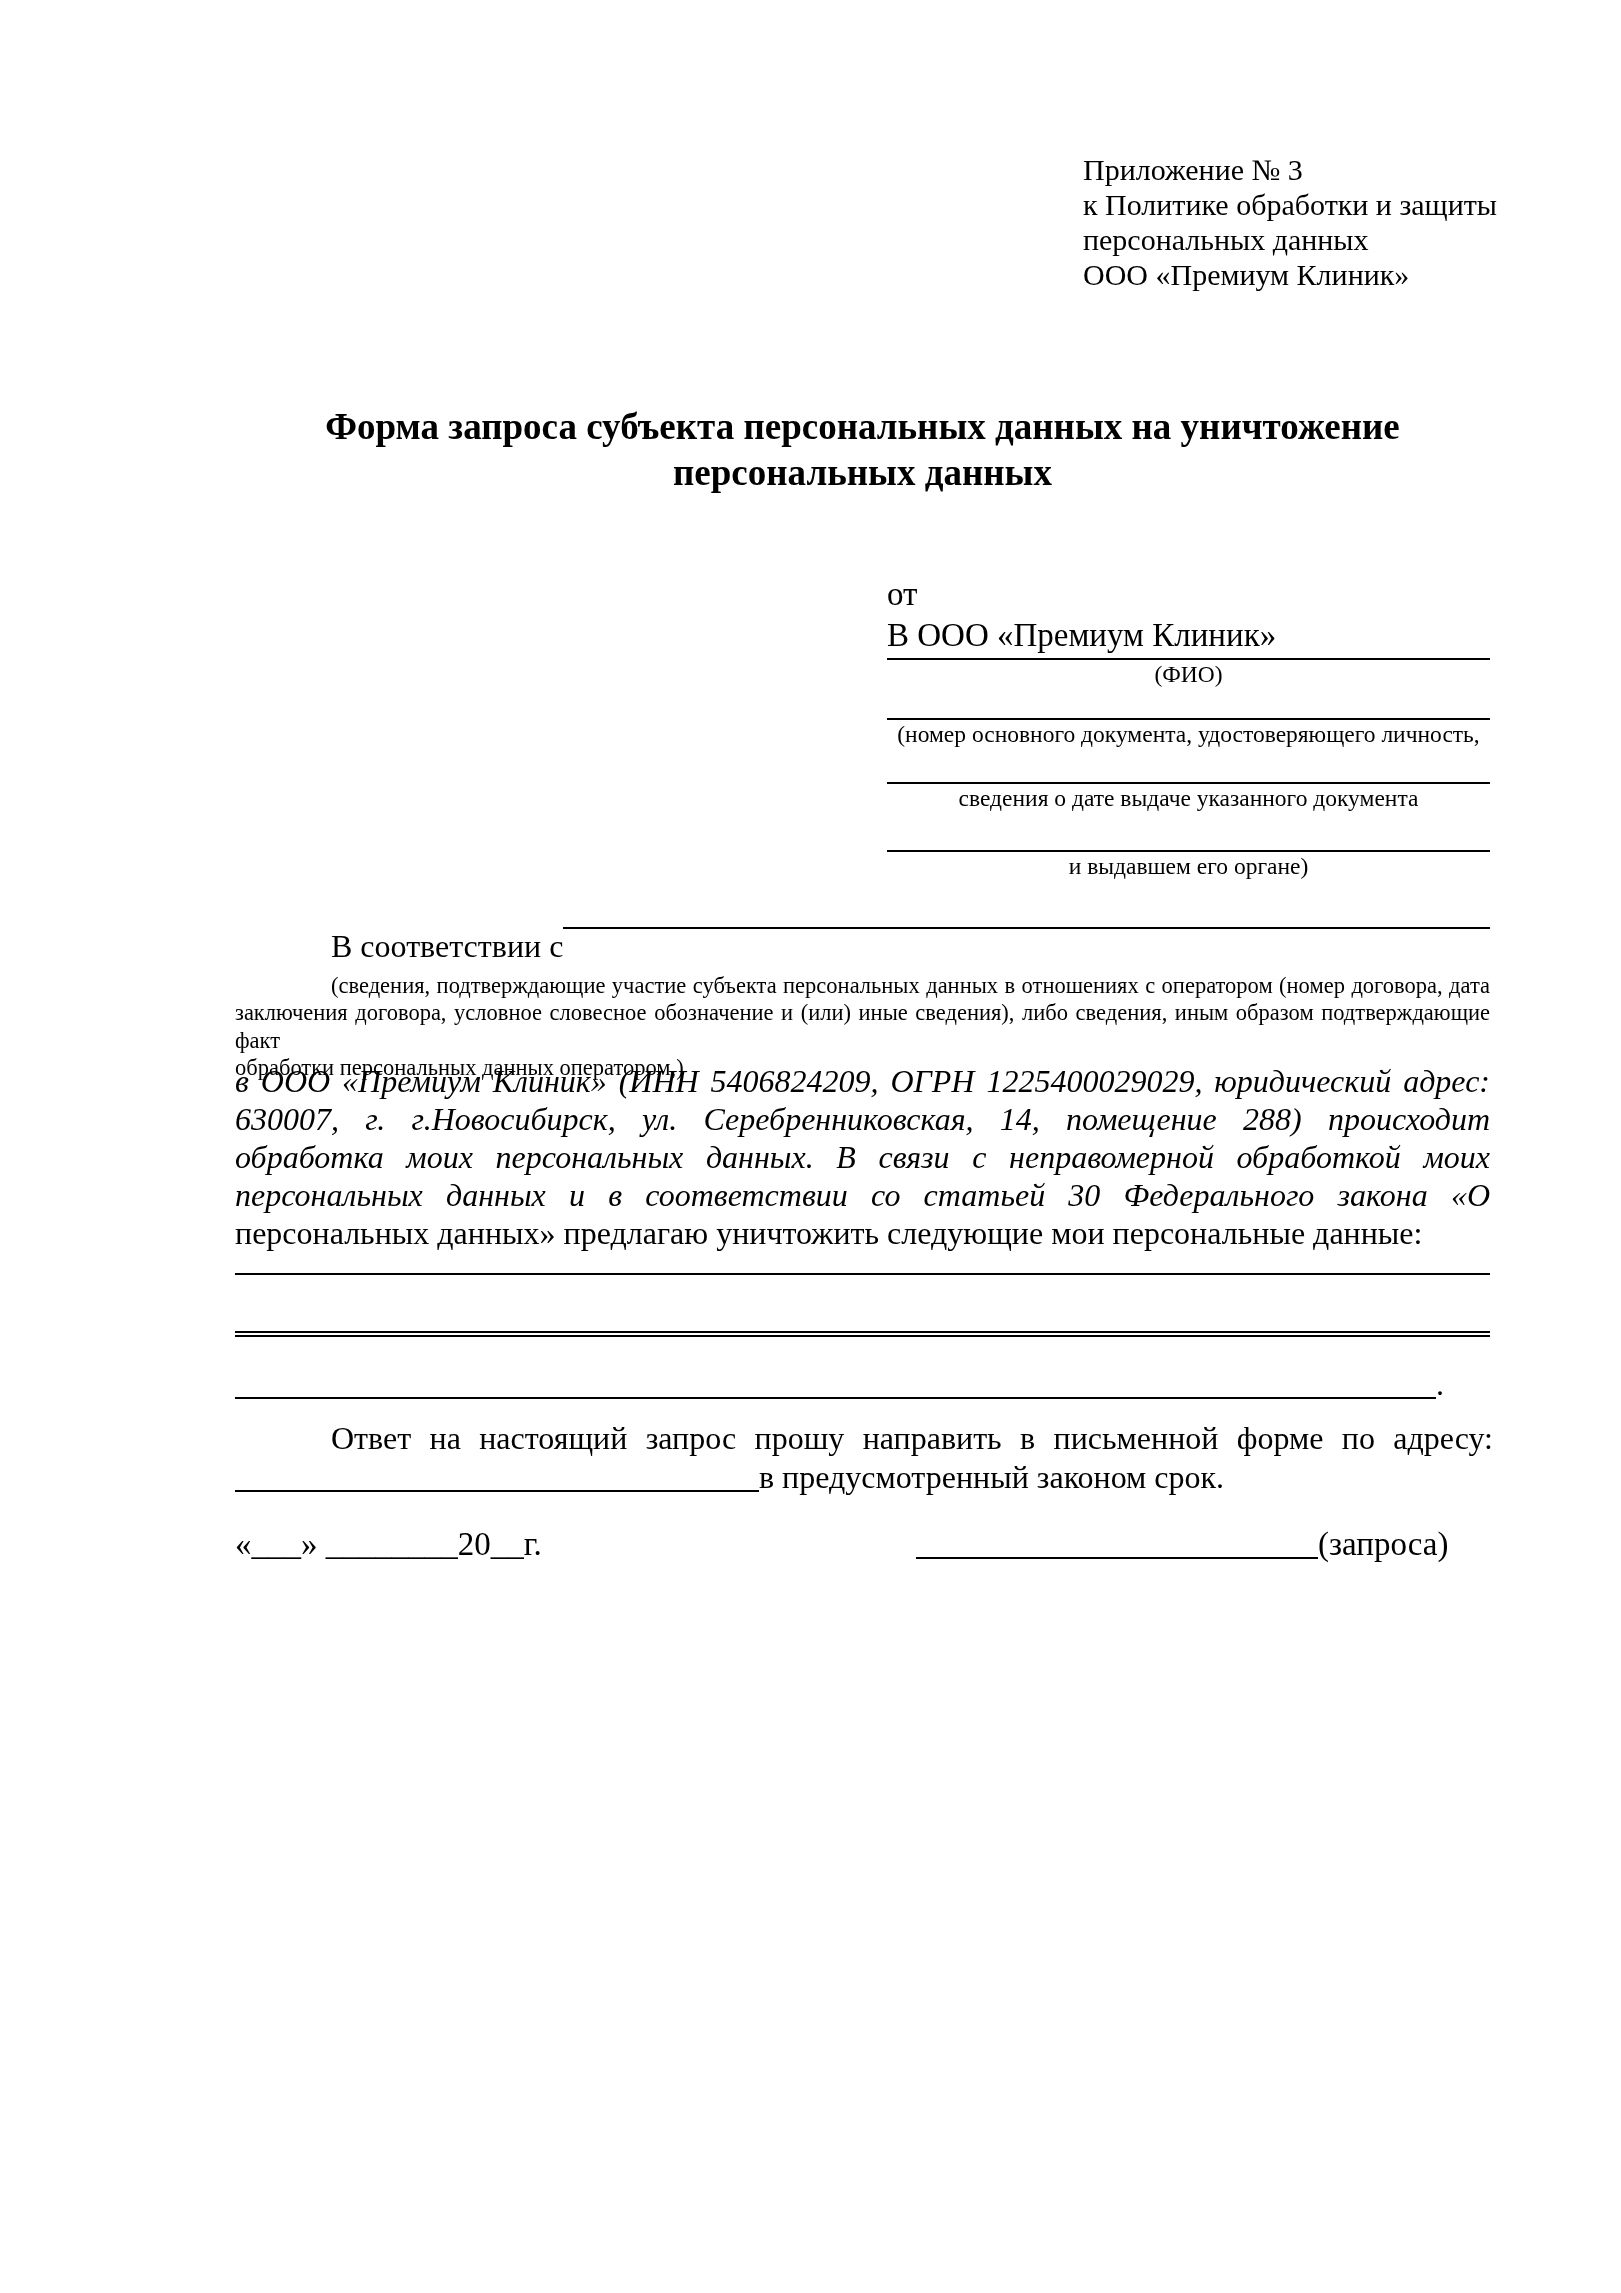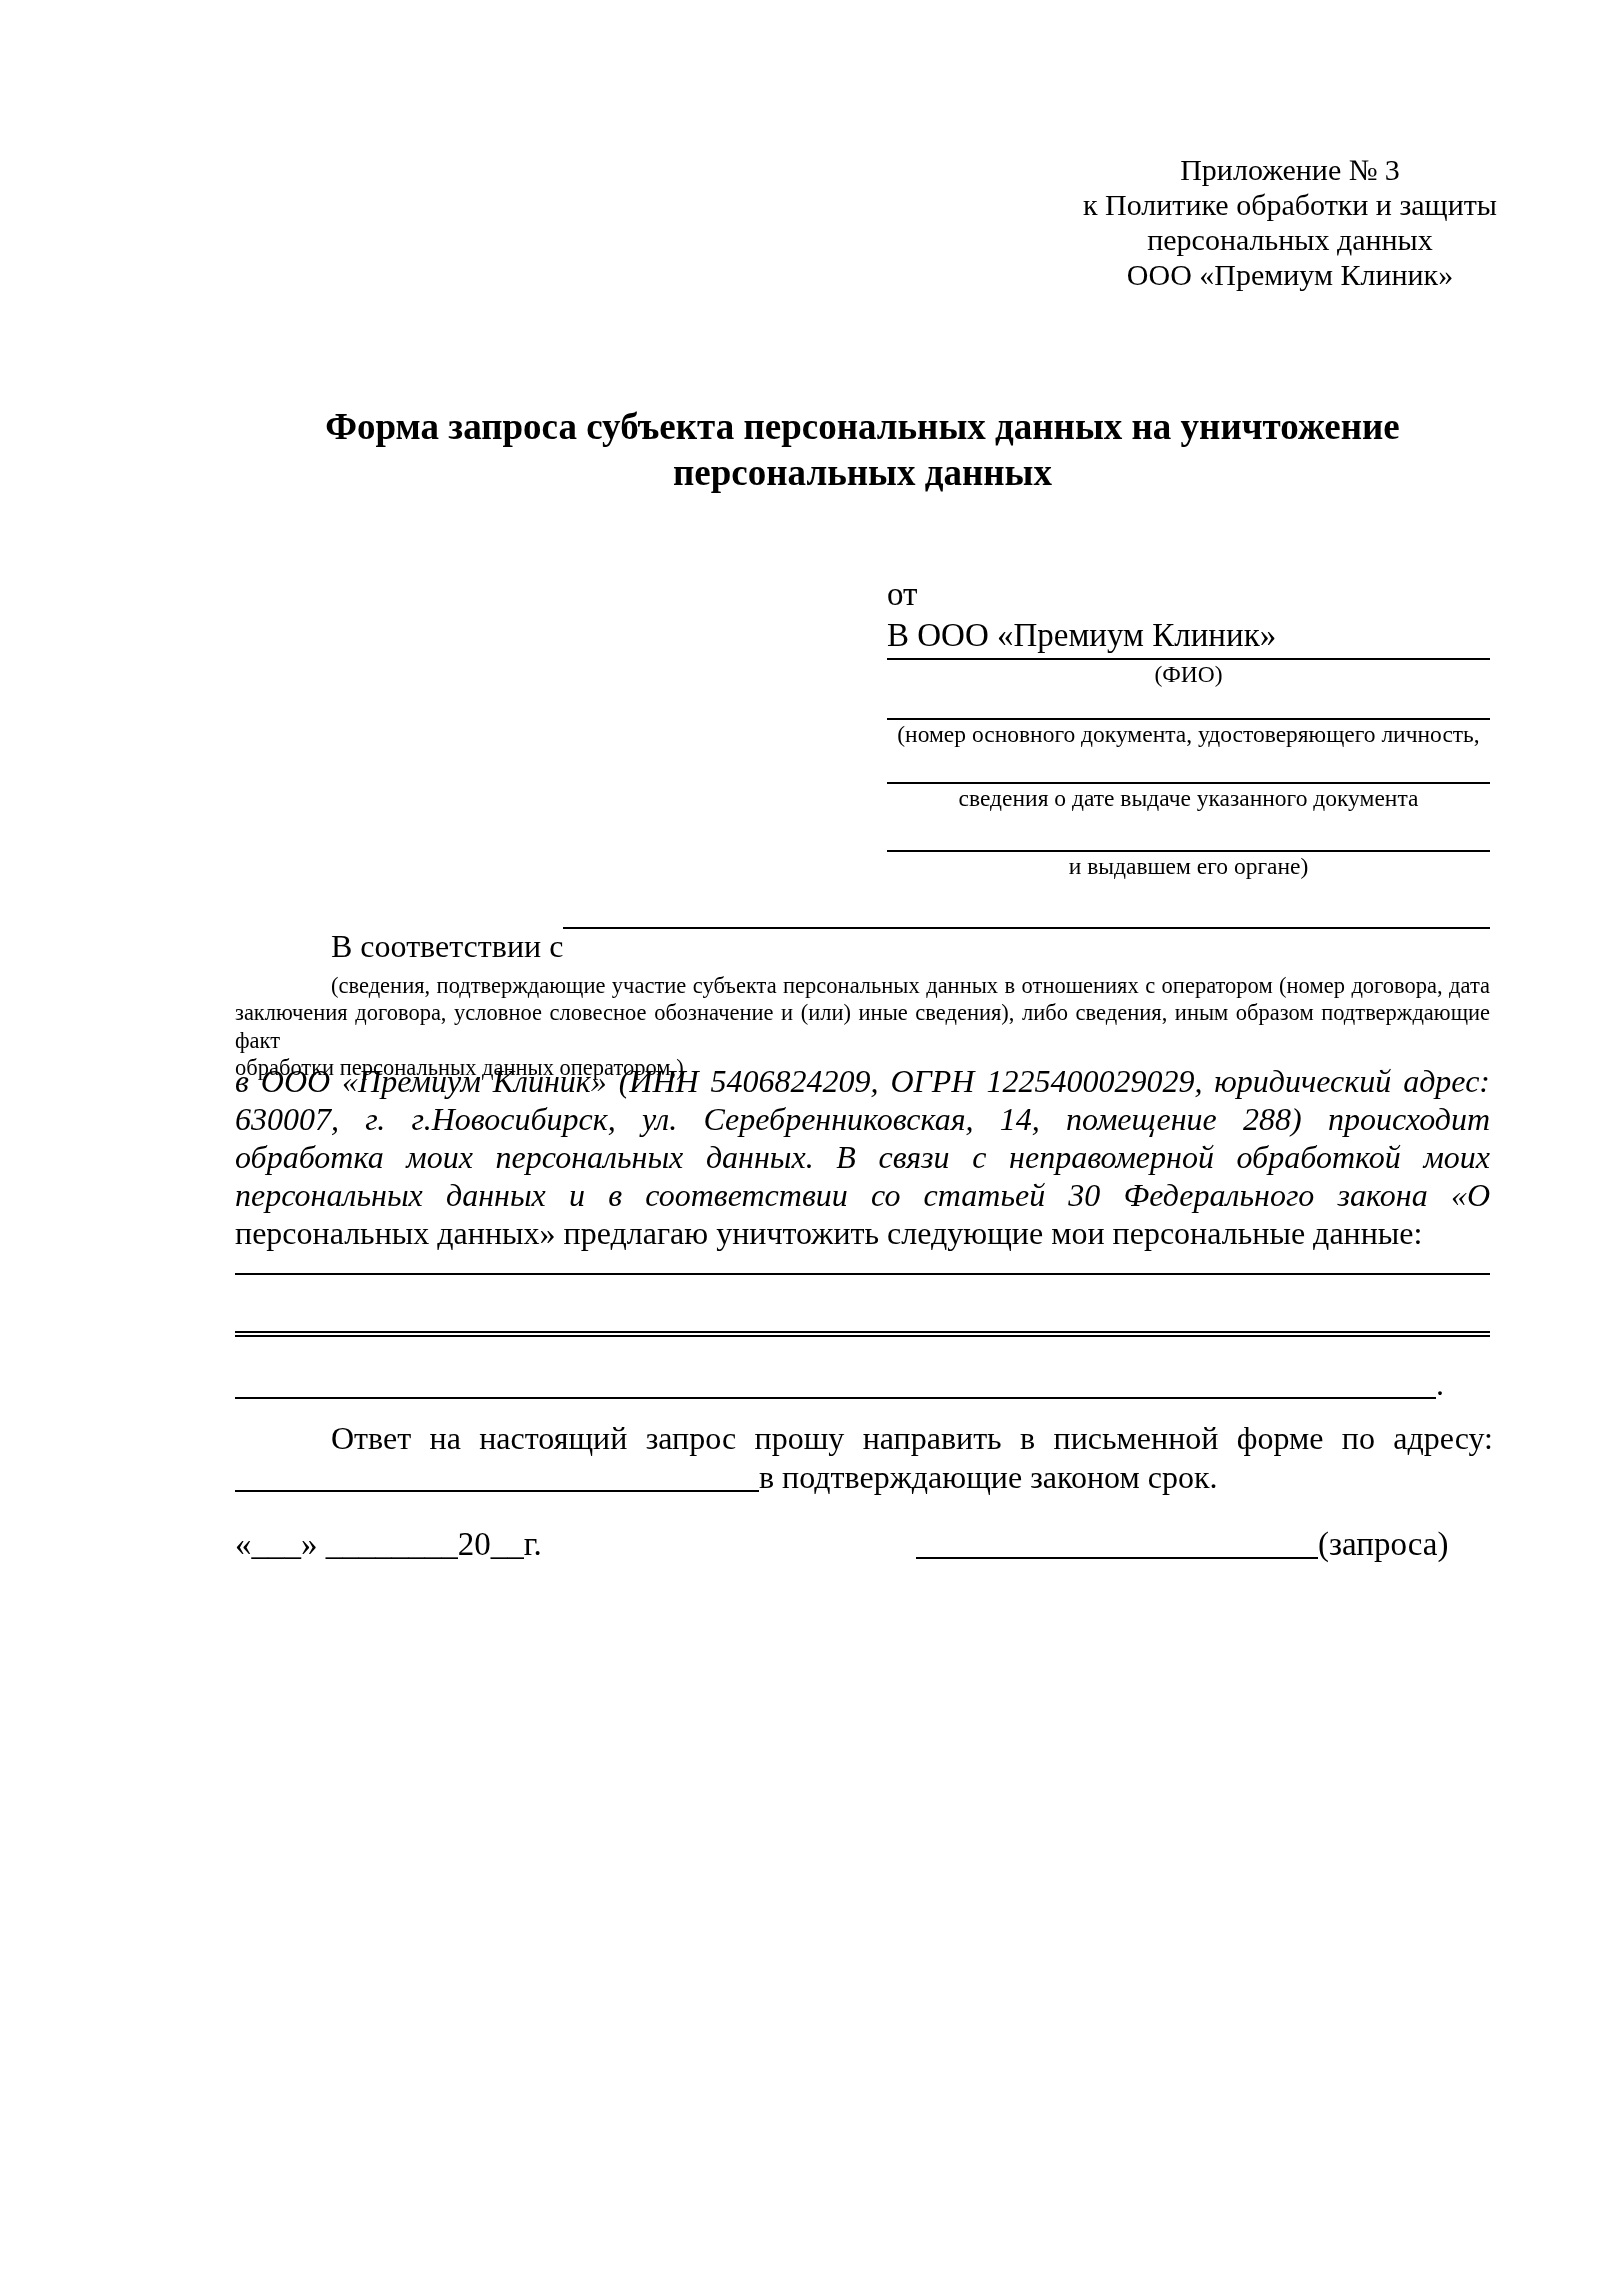--- a/index.html
+++ b/index.html
@@ -7,21 +7,21 @@
   .page {
     position:relative;
     width:1621px; height:2294px;
     background:#ffffff;
     color:#000;
     font-family:"Liberation Serif","DejaVu Serif",serif;
     overflow:hidden;
   }
   .header-block {
     position:absolute; left:1083px; top:152px;
-    font-size:30px; line-height:35px; text-align:center;
+    font-size:30px; line-height:35px; text-align:left;
   }
   .doc-title {
     position:absolute; left:235px; top:404px; width:1255px;
     text-align:center; font-weight:bold; font-size:37px; line-height:46px;
   }
   .addressee {
     position:absolute; left:887px; top:574px; width:603px;
     font-size:33px; line-height:41px;
   }
   .field-line { height:31px; border-bottom:2.9px solid #000; }
@@ -155,21 +155,21 @@
 
   <div class="period-row">
     <span class="fill"></span>
     <span>.</span>
   </div>
 
   <div class="response-para">Ответ на настоящий запрос прошу направить в письменной форме по адресу:</div>
 
   <div class="address-row">
     <span class="fill"></span>
-    <span class="label">в подтверждающие законом срок.</span>
+    <span class="label">в предусмотренный законом срок.</span>
   </div>
 
   <div class="date-block">«___» ________20__г.</div>
 
   <div class="signature-block">
     <span class="fill"></span>
     <span class="label">(запроса)</span>
   </div>
 
 </div>

